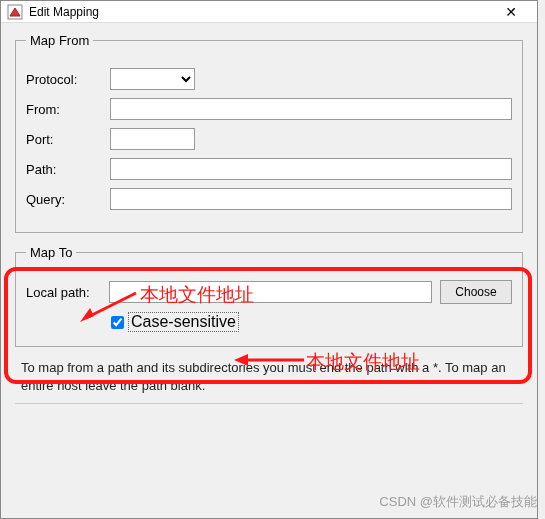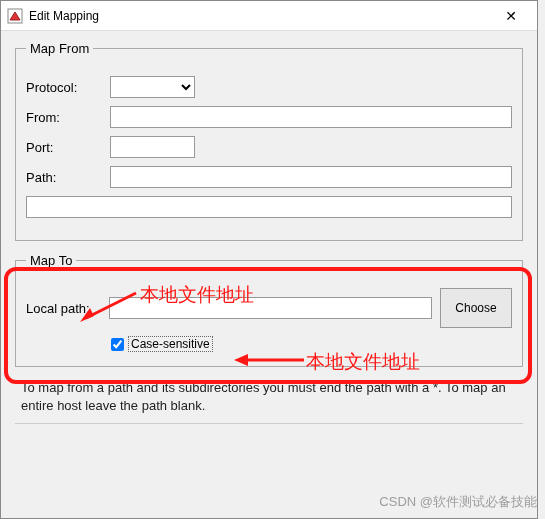--- a/index.html
+++ b/index.html
@@ -1,37 +1,37 @@
 <!DOCTYPE html>
 <html><head>
 <meta charset="utf-8">
 <style>
 * { box-sizing: border-box; margin: 0; padding: 0; }
 body { font-family: "Segoe UI", Tahoma, sans-serif; font-size: 12px; background: #f0f0f0; width: 545px; height: 519px; overflow: hidden; position: relative; }
 .dialog { width: 538px; height: 519px; background: #f0f0f0; border: 1px solid #888; position: relative; }
-.titlebar { height: 30px; background: #fff; border-bottom: 1px solid #ddd; display: flex; align-items: center; padding: 0 6px; }
+.titlebar { height: 22px; background: #fff; border-bottom: 1px solid #ddd; display: flex; align-items: center; padding: 0 6px; }
 .titlebar .icon { width: 16px; height: 16px; margin-right: 6px; }
 .titlebar .title { flex: 1; font-size: 12px; }
 .titlebar .close { width: 40px; text-align: center; font-size: 14px; cursor: pointer; }
 .content { padding: 10px 14px; }
 fieldset { border: 1px solid #aaa; padding: 12px 10px 14px 10px; margin-bottom: 12px; }
 fieldset legend { font-size: 13px; padding: 0 4px; }
 .row { display: flex; align-items: center; margin: 8px 0; gap: 8px; }
 .label { width: 76px; text-align: left; font-size: 13px; }
 .input { border: 1px solid #999; background: #fff; height: 22px; padding: 0 4px; font-size: 12px; }
 .select { width: 85px; height: 22px; border: 1px solid #999; background: #fff; }
 .host, .path, .query { flex: 1; }
 .port { width: 85px; }
 .localpath { flex: 1; }
-.btn { border: 1px solid #999; background: #e8e8e8; height: 40px; padding: 0 14px; font-size: 12px; cursor: pointer; }
+.btn { border: 1px solid #999; background: #e8e8e8; height: 24px; padding: 0 14px; font-size: 12px; cursor: pointer; }
 .choose { width: 72px; }
 .local-row { display: flex; align-items: center; gap: 8px; margin: 8px 0; }
 .local-label { width: 75px; font-size: 13px; }
 .check-row { display: flex; align-items: center; margin-left: 85px; gap: 4px; }
-.check-label { border: 1px dotted #666; padding: 0 2px; font-size: 12px; }
+.check-label { border: 1px dotted #666; padding: 0 2px; font-size: 16px; }
 .hint { font-size: 13px; color: #222; margin: 8px 6px; line-height: 1.4; }
 .btnbar { position: absolute; bottom: 10px; right: 16px; display: flex; gap: 10px; }
 .btnbar .btn { width: 80px; }
 .ok-btn { border: 2px solid #4a90d9; }
 .watermark { position: absolute; right: 8px; bottom: 8px; font-size: 13px; color: rgba(90,90,90,0.55); pointer-events: none; }
 
 .ann-box { position: absolute; border: 4px solid #ff1815; border-radius: 12px; pointer-events: none; }
 .ann-text { position: absolute; color: #ff1815; font-size: 19px; pointer-events: none; font-family: SimSun, serif; }
 .ann-arrow { position: absolute; pointer-events: none; }
 .hr { border-top: 1px solid #ccc; margin: 6px 0 10px; }
@@ -72,20 +72,21 @@
         <span class="label">Port:</span>
         <input class="input port" value="" style="">
       </div>
 
       <div class="row">
         <span class="label">Path:</span>
         <input class="input path" value="" style="">
       </div>
 
       <div class="row">
+        <span class="label">Query:</span>
         <input class="input query" value="" style="">
       </div>
     </fieldset>
 
     <fieldset>
       <legend>Map To</legend>
 
       <div class="local-row">
         <span class="local-label">Local path:</span>
         <input class="input localpath" value="" style="">

